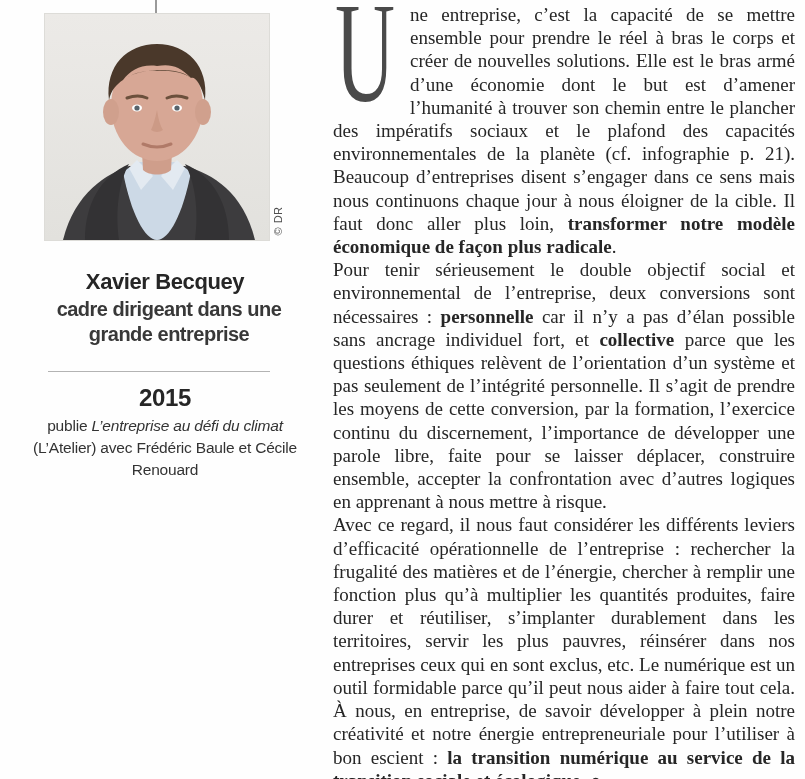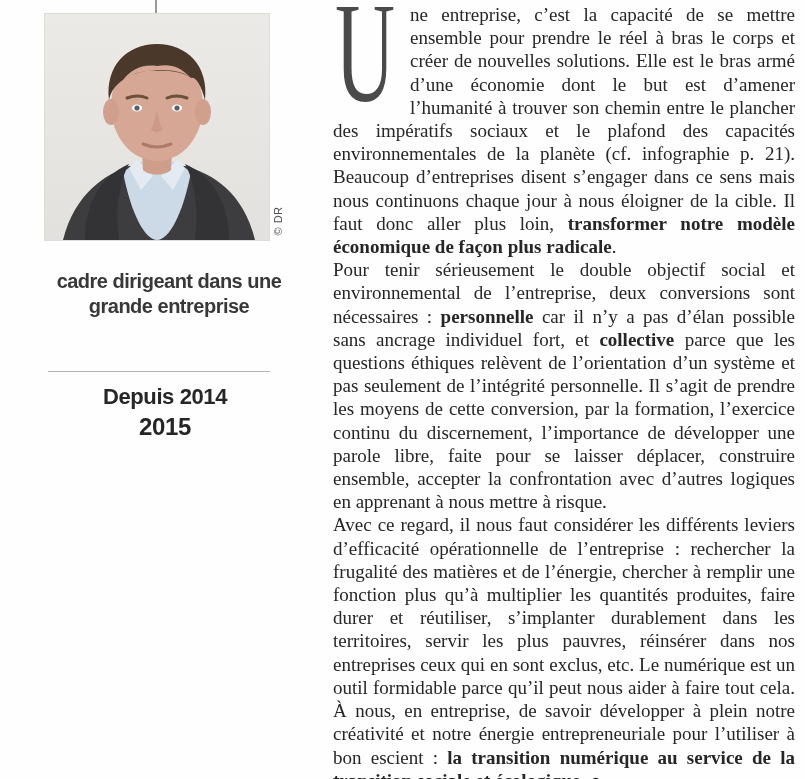--- a/index.html
+++ b/index.html
@@ -169,28 +169,29 @@
 
         <path d="M 112 96 Q 109 110 106 116 Q 112 120 118 116 Q 114 110 112 96" fill="#cc9a86"></path>
 
         <path d="M 98 130 Q 112 136 126 130" stroke="#b07a68" stroke-width="3" fill="none" stroke-linecap="round"></path>
       </svg>
     </div>
 
     <div class="photo-credit">© DR</div>
 
     <div class="name-block">
+      <div class="profile-name">Xavier Becquey</div>
       <div class="profile-role">cadre dirigeant dans une grande entreprise</div>
     </div>
 
     <hr class="divider">
 
     <div class="bio">
-      <div class="bio-heading">Depuis 2014</div>
       <div class="bio-heading year">2015</div>
+      <p class="bio-text"><span>publie </span><span style="font-style: italic;">L’entreprise au défi du climat</span><span> (L’Atelier) avec Frédéric Baule et Cécile Renouard</span></p>
     </div>
   </div>
 
   <div class="article">
     <p><span class="dropcap-wrap">
           <svg width="64" height="96" viewBox="0 0 64 96">
             <text x="32" y="94" text-anchor="middle" textLength="60" lengthAdjust="spacingAndGlyphs" font-family="Liberation Serif, serif" font-size="143" fill="#4a4a4a">U</text>
           </svg>
         </span><span><span>ne entreprise, c’est la capacité de se mettre ensemble pour prendre le réel à bras le corps et créer de nouvelles solutions. Elle est le bras armé d’une économie dont le but est d’amener l’humanité à trouver son chemin entre le plancher des impératifs sociaux et le plafond des capacités environnementales de la planète (cf. infographie p. 21). Beaucoup d’entreprises disent s’engager dans ce sens mais nous continuons chaque jour à nous éloigner de la cible. Il faut donc aller plus loin, </span><span style="font-weight: 700;">transformer notre modèle économique de façon plus radicale</span><span>.</span></span></p>
     <p><span><span>Pour tenir sérieusement le double objectif social et environnemental de l’entreprise, deux conversions sont nécessaires : </span><span style="font-weight: 700;">personnelle</span><span> car il n’y a pas d’élan possible sans ancrage individuel fort, et </span><span style="font-weight: 700;">collective</span><span> parce que les questions éthiques relèvent de l’orientation d’un système et pas seulement de l’intégrité personnelle. Il s’agit de prendre les moyens de cette conversion, par la formation, l’exercice continu du discernement, l’importance de développer une parole libre, faite pour se laisser déplacer, construire ensemble, accepter la confrontation avec d’autres logiques en apprenant à nous mettre à risque.</span></span></p>

